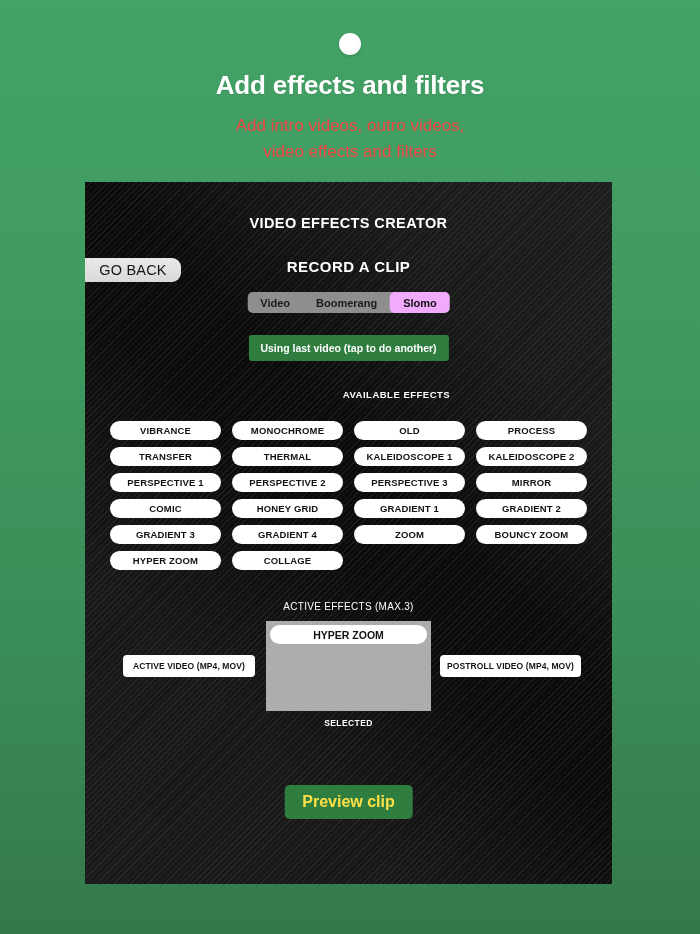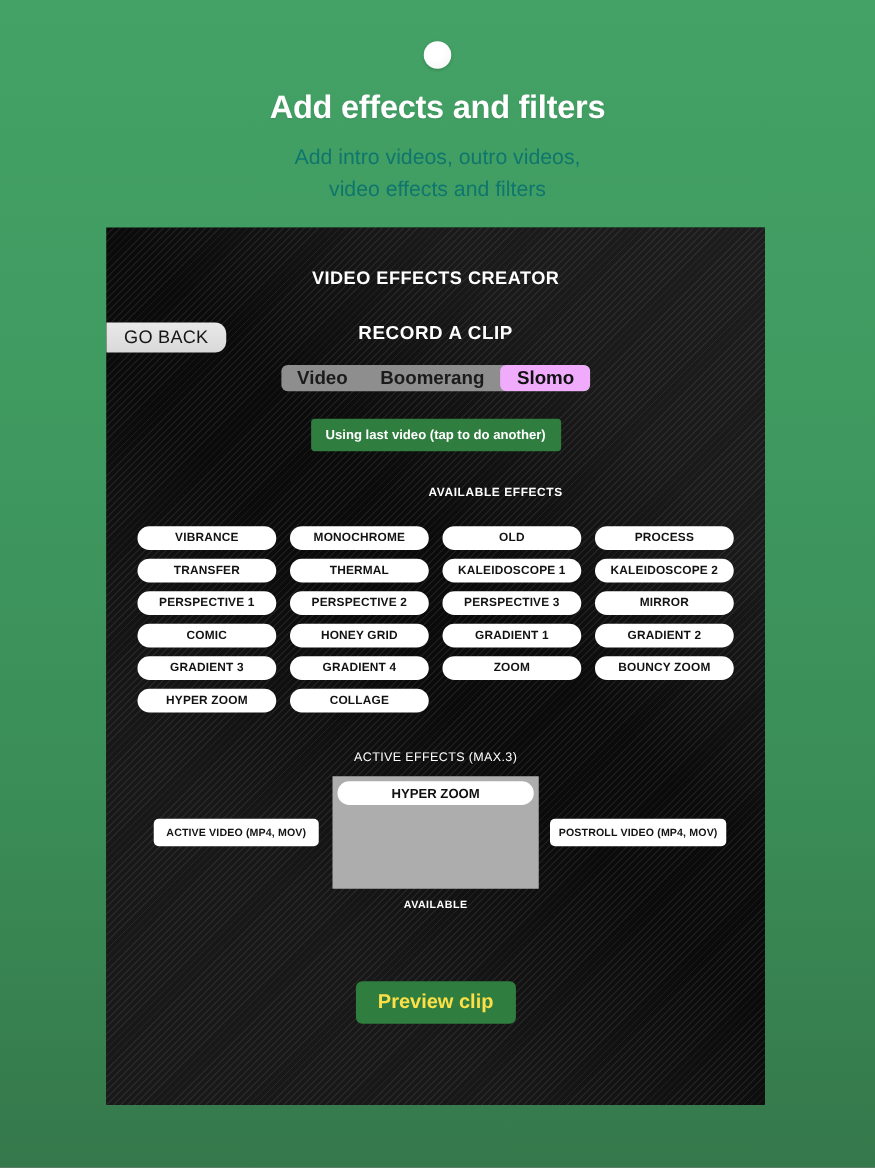--- a/index.html
+++ b/index.html
@@ -41,21 +41,21 @@
     letter-spacing: -0.2px;
     text-shadow: 0 1px 2px rgba(0,0,0,0.10);
   }
 
   .promo-sub {
     position: absolute;
     top: 113px;
     left: 0;
     width: 100%;
     text-align: center;
-    color: #0f766e;
+    color: #ef4444;
     font-size: 17px;
     line-height: 26px;
     font-weight: 400;
   }
 
   
   .panel {
     position: absolute;
     left: 85px;
     top: 182px;
@@ -155,21 +155,21 @@
     height: 21px;
     padding: 0;
     overflow: hidden;
   }
 
   .seg {
     display: flex;
     align-items: center;
     justify-content: center;
     padding: 0 13px;
-    font-size: 15px;
+    font-size: 11px;
     font-weight: bold;
     color: #1b1b1b;
     background: transparent;
     border: none;
     cursor: pointer;
     height: 100%;
     font-family: "Liberation Sans", sans-serif;
   }
 
   .seg.selected {
@@ -391,21 +391,21 @@
         <button class="effect-pill">HYPER ZOOM</button>
         <button class="effect-pill">COLLAGE</button>
       </div>
 
     <div class="active-label">ACTIVE EFFECTS (MAX.3)</div>
 
     <div class="active-box" id="active-box">
         <button class="active-pill">HYPER ZOOM</button>
       </div>
 
-    <div class="selected-label">AVAILABLE</div>
+    <div class="selected-label">SELECTED</div>
 
     <button class="roll-btn roll-pre">ACTIVE VIDEO (MP4, MOV)</button>
     <button class="roll-btn roll-post">POSTROLL VIDEO (MP4, MOV)</button>
 
     <button class="preview-btn">Preview clip</button>
 
   </div>
 </div>
 
 </body></html>

